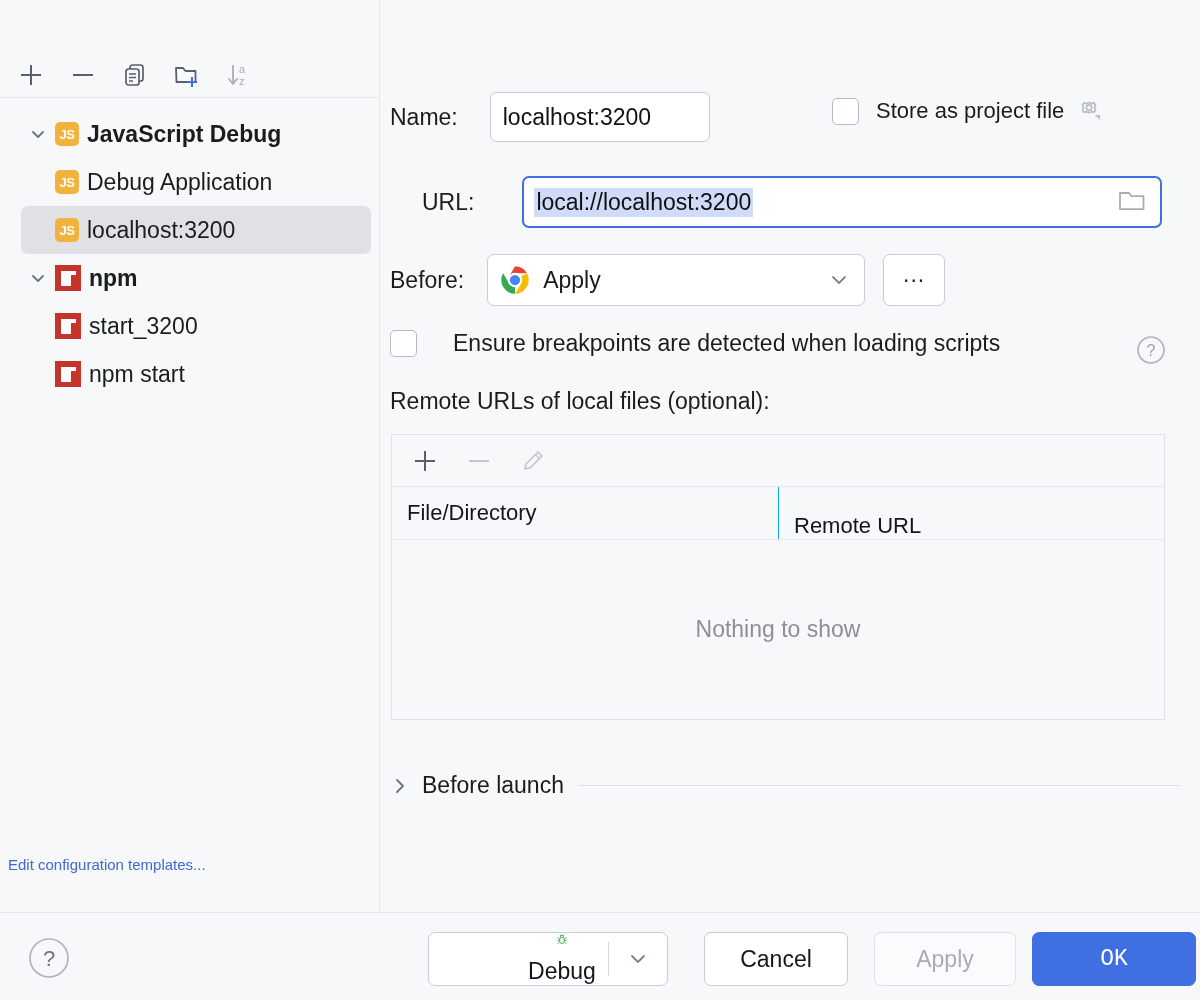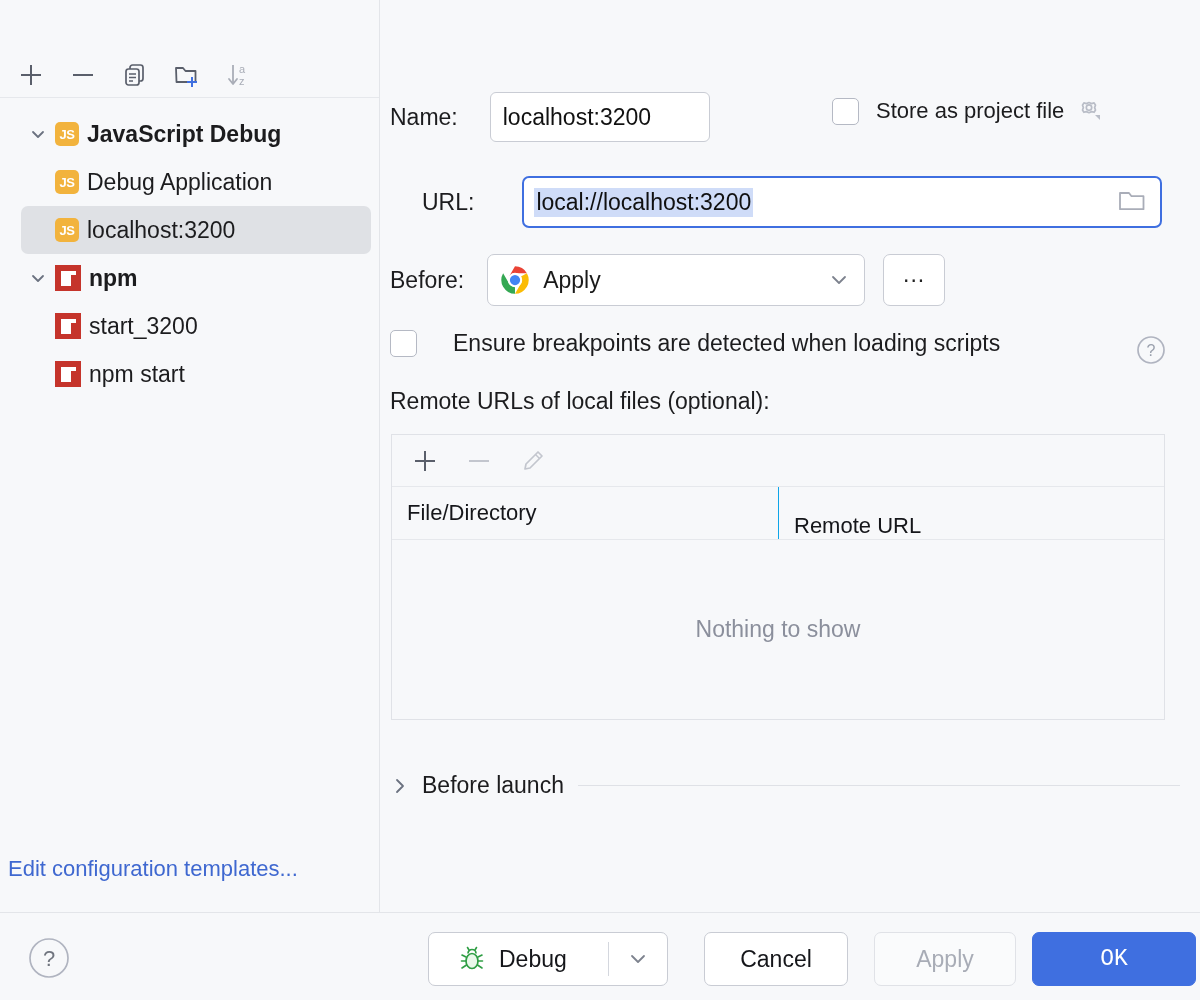--- a/index.html
+++ b/index.html
@@ -139,21 +139,21 @@
     position: absolute;
     right: 0px; top: 4px;
     width: 5px; height: 11px;
     background: #c5342b;
   }
 
   .edit-templates {
     position: absolute;
     left: 8px;
     top: 856px;
-    font-size: 22px;
+    font-size: 15px;
     color: #3f68d0;
     white-space: nowrap;
   }
 
   
   .main {
     position: relative;
     width: 820px;
     height: 912px;
     background: #f7f8fa;
@@ -327,23 +327,24 @@
     background: #ffffff;
     font-size: 23px;
     color: #15161a;
     display: flex;
     align-items: center;
     justify-content: center;
   }
   #debug-btn {
     left: 428px; top: 932px;
     width: 240px;
-    justify-content: flex-start;
+    justify-content: space-between;
     padding-left: 28px;
     gap: 12px;
+    flex-direction: column;
   }
   #debug-sep {
     position: absolute;
     right: 58px; top: 9px;
     width: 1px; height: 34px;
     background: #d4d7de;
   }
   #debug-chev { position: absolute; right: 18px; top: 50%; transform: translateY(-50%); }
   #cancel-btn { left: 704px; top: 932px; width: 144px; }
   #apply-btn {

